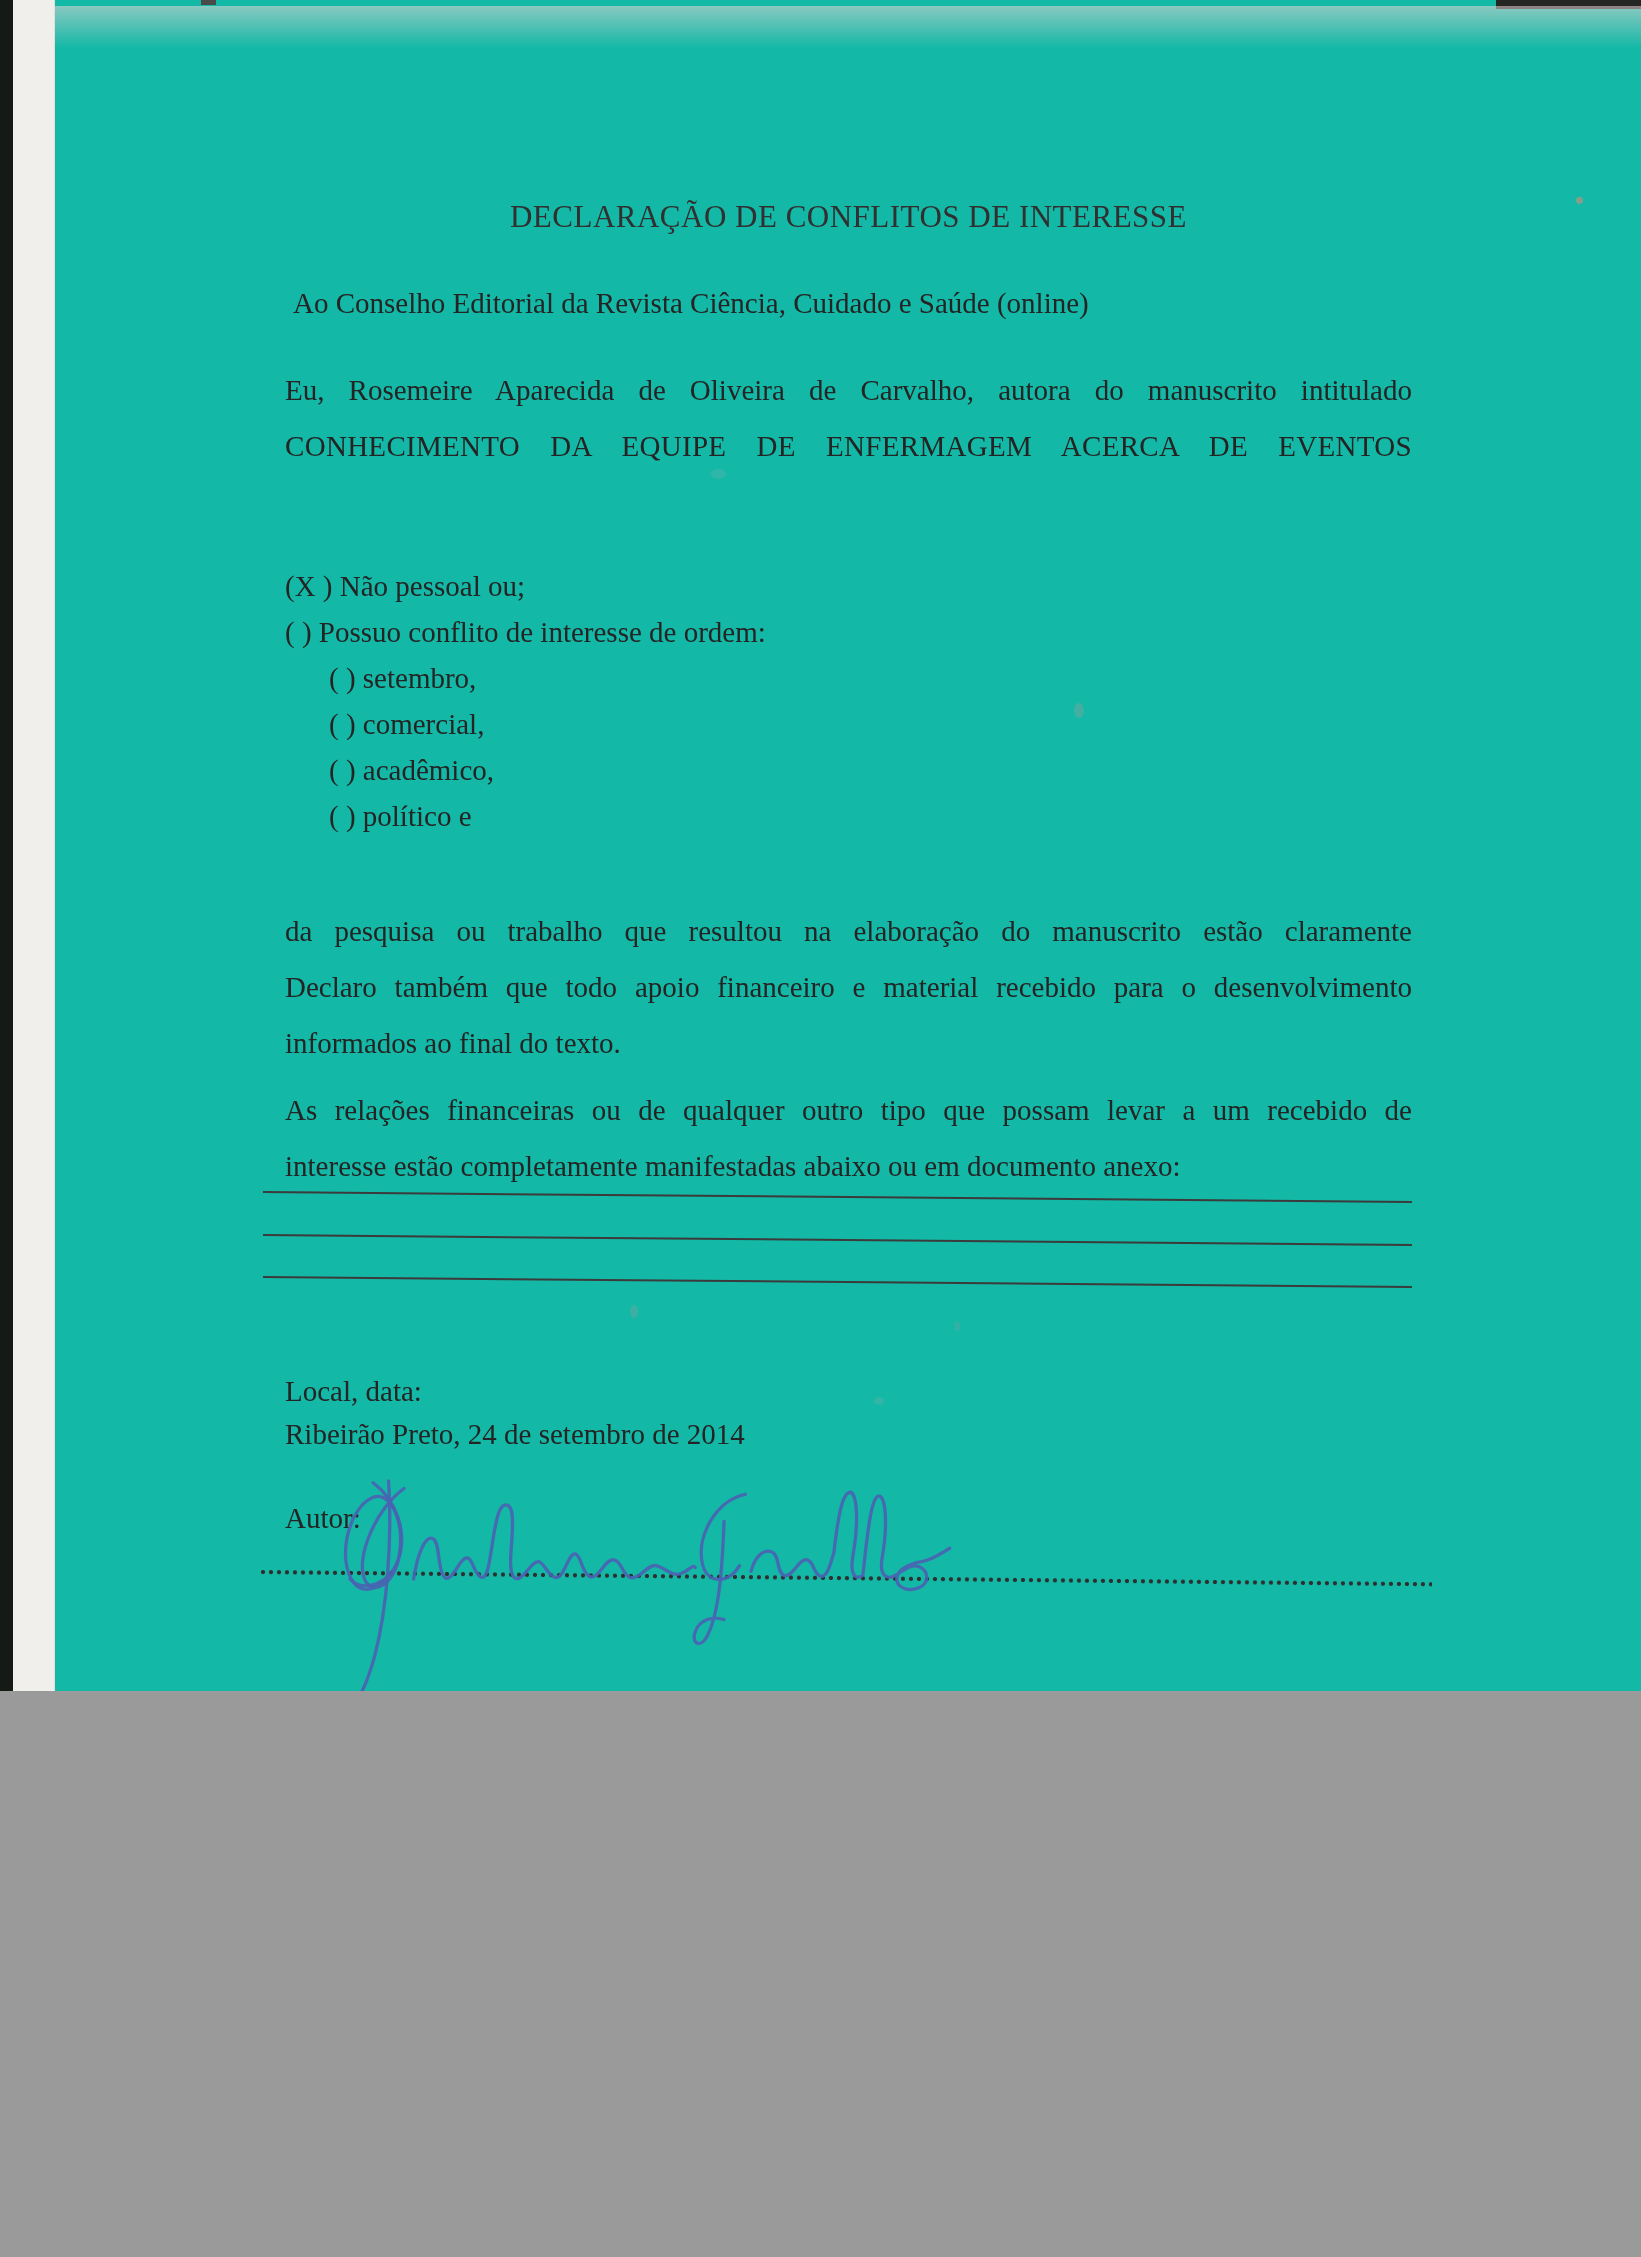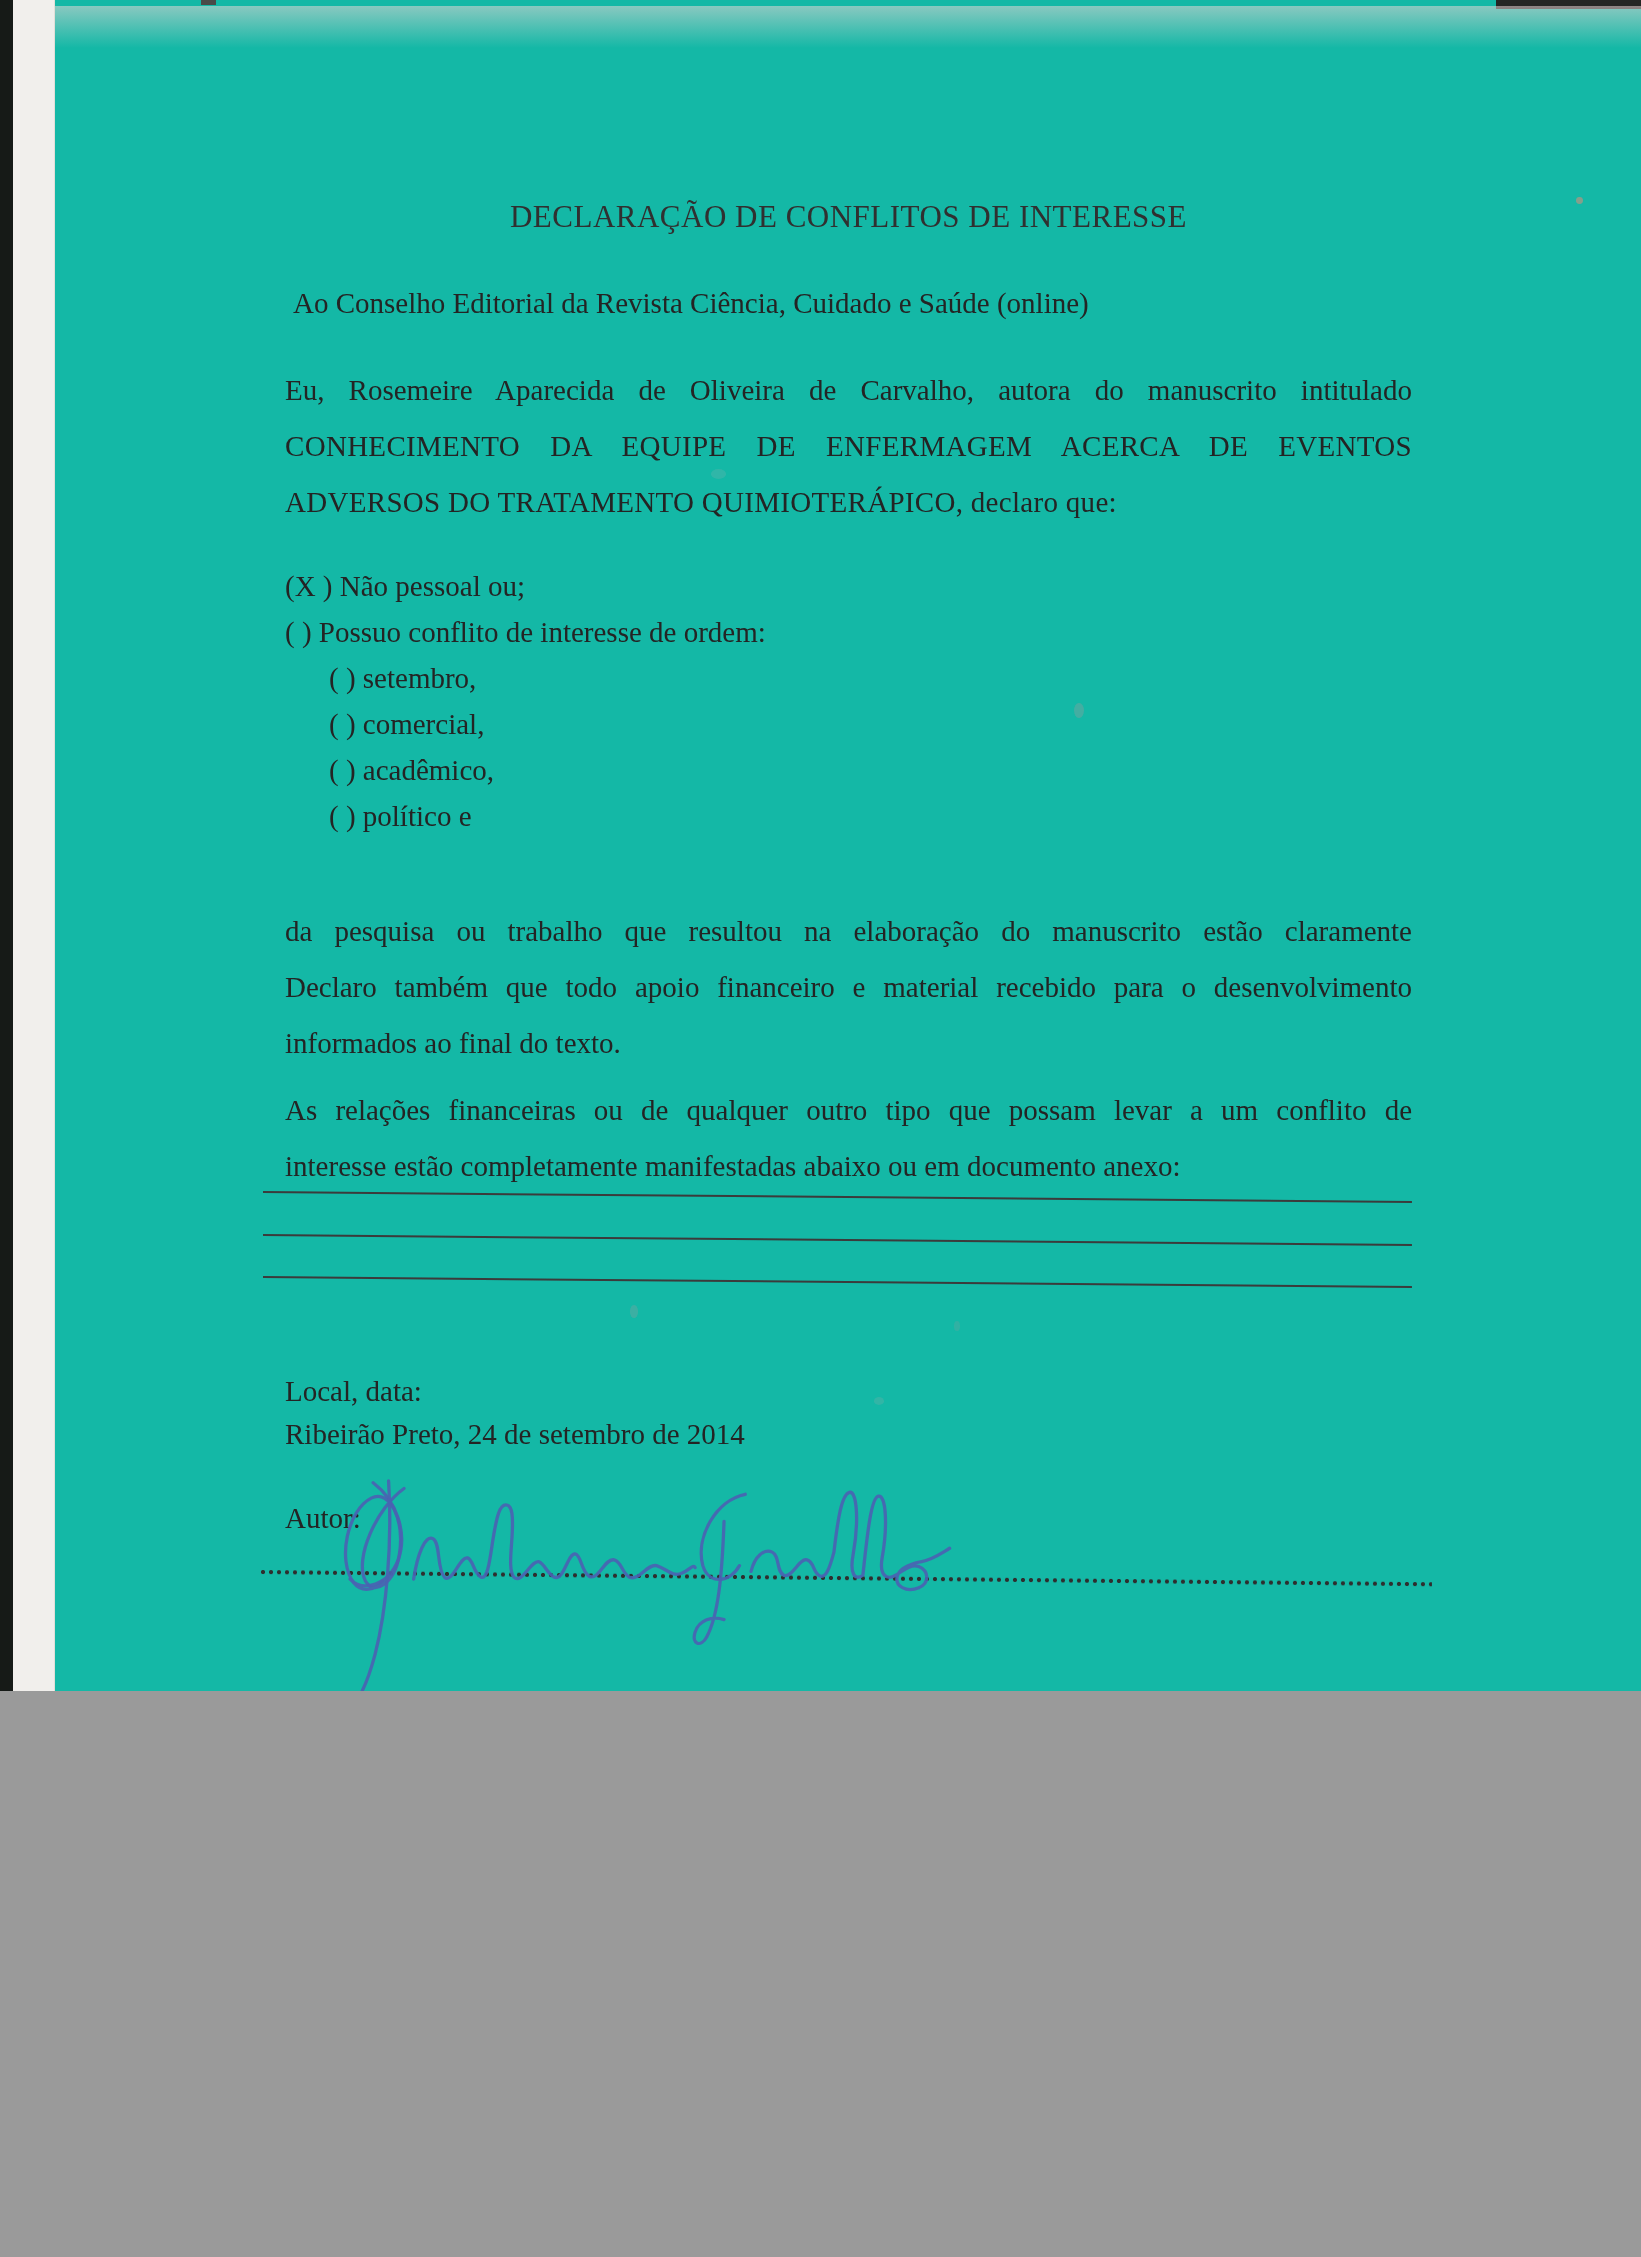--- a/index.html
+++ b/index.html
@@ -79,42 +79,41 @@
 
   <div class="content">
 
     <div class="title">DECLARAÇÃO DE CONFLITOS DE INTERESSE</div>
 
     <div class="recipient">Ao Conselho Editorial da Revista Ciência, Cuidado e Saúde (online)</div>
 
     <div class="para para-intro">
       <div class="jline">Eu, Rosemeire Aparecida de Oliveira de Carvalho, autora do manuscrito intitulado</div>
       <div class="jline caps">CONHECIMENTO DA EQUIPE DE ENFERMAGEM ACERCA DE EVENTOS</div>
-      <div class="caps">ADVERSOS DO TRATAMENTO QUIMIOTERÁPICO, declaro que:</div>
     </div>
 
     <div class="options">
       <div>(X ) Não pessoal ou;</div>
       <div>( ) Possuo conflito de interesse de ordem:</div>
       <div class="sub-options">
         <div>( ) setembro,</div>
         <div>( ) comercial,</div>
         <div>( ) acadêmico,</div>
         <div>( ) político e</div>
       </div>
     </div>
 
     <div class="para para-support">
       <div class="jline">da pesquisa ou trabalho que resultou na elaboração do manuscrito estão claramente</div>
       <div class="jline">Declaro também que todo apoio financeiro e material recebido para o desenvolvimento</div>
       <div>informados ao final do texto.</div>
     </div>
 
     <div class="para para-relations">
-      <div class="jline">As relações financeiras ou de qualquer outro tipo que possam levar a um conflito de</div>
+      <div class="jline">As relações financeiras ou de qualquer outro tipo que possam levar a um recebido de</div>
       <div>interesse estão completamente manifestadas abaixo ou em documento anexo:</div>
     </div>
 
     <div class="local-label">Local, data:</div>
     <div class="place-date">Ribeirão Preto, 24 de setembro de 2014</div>
 
     <div class="author-label">Autor:</div>
   </div>
 
   <div class="rule rule1"></div>

